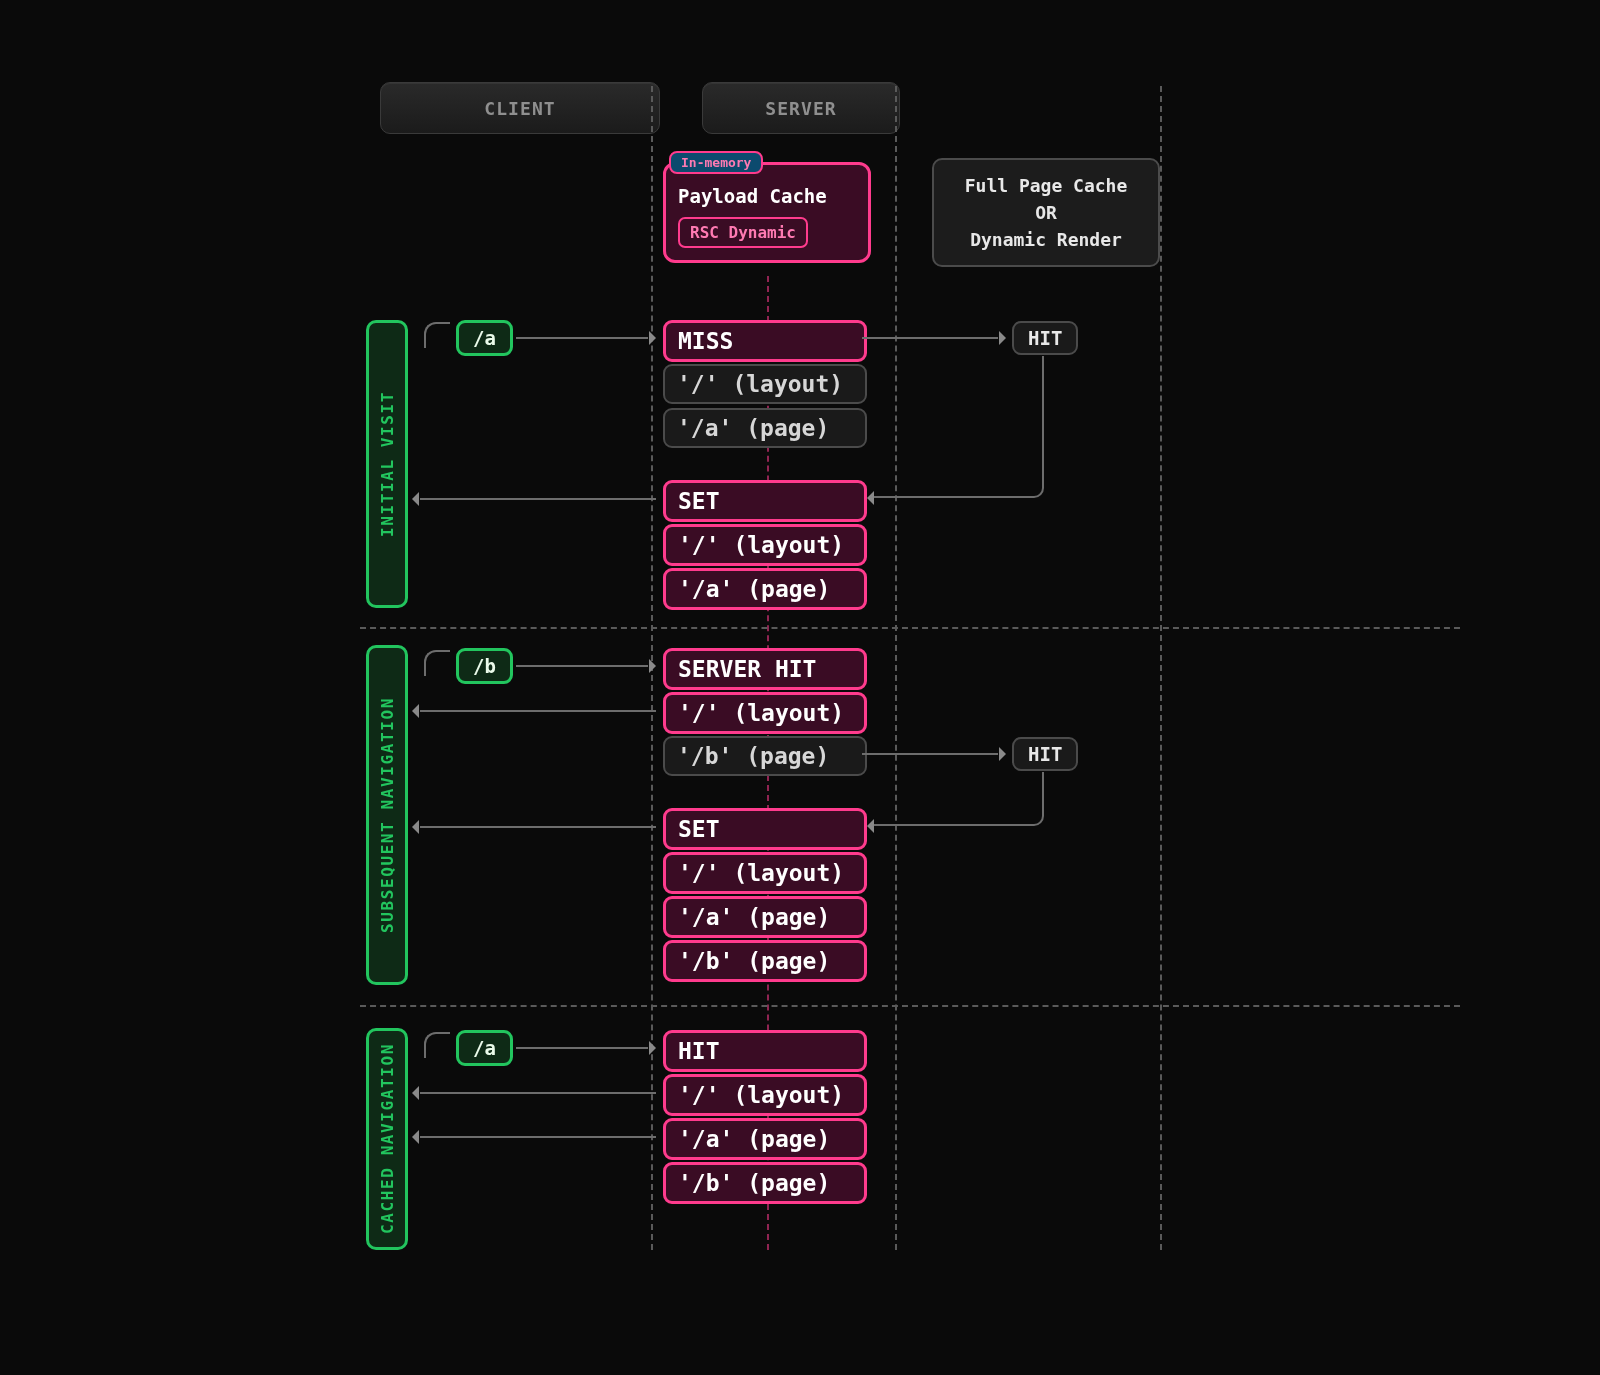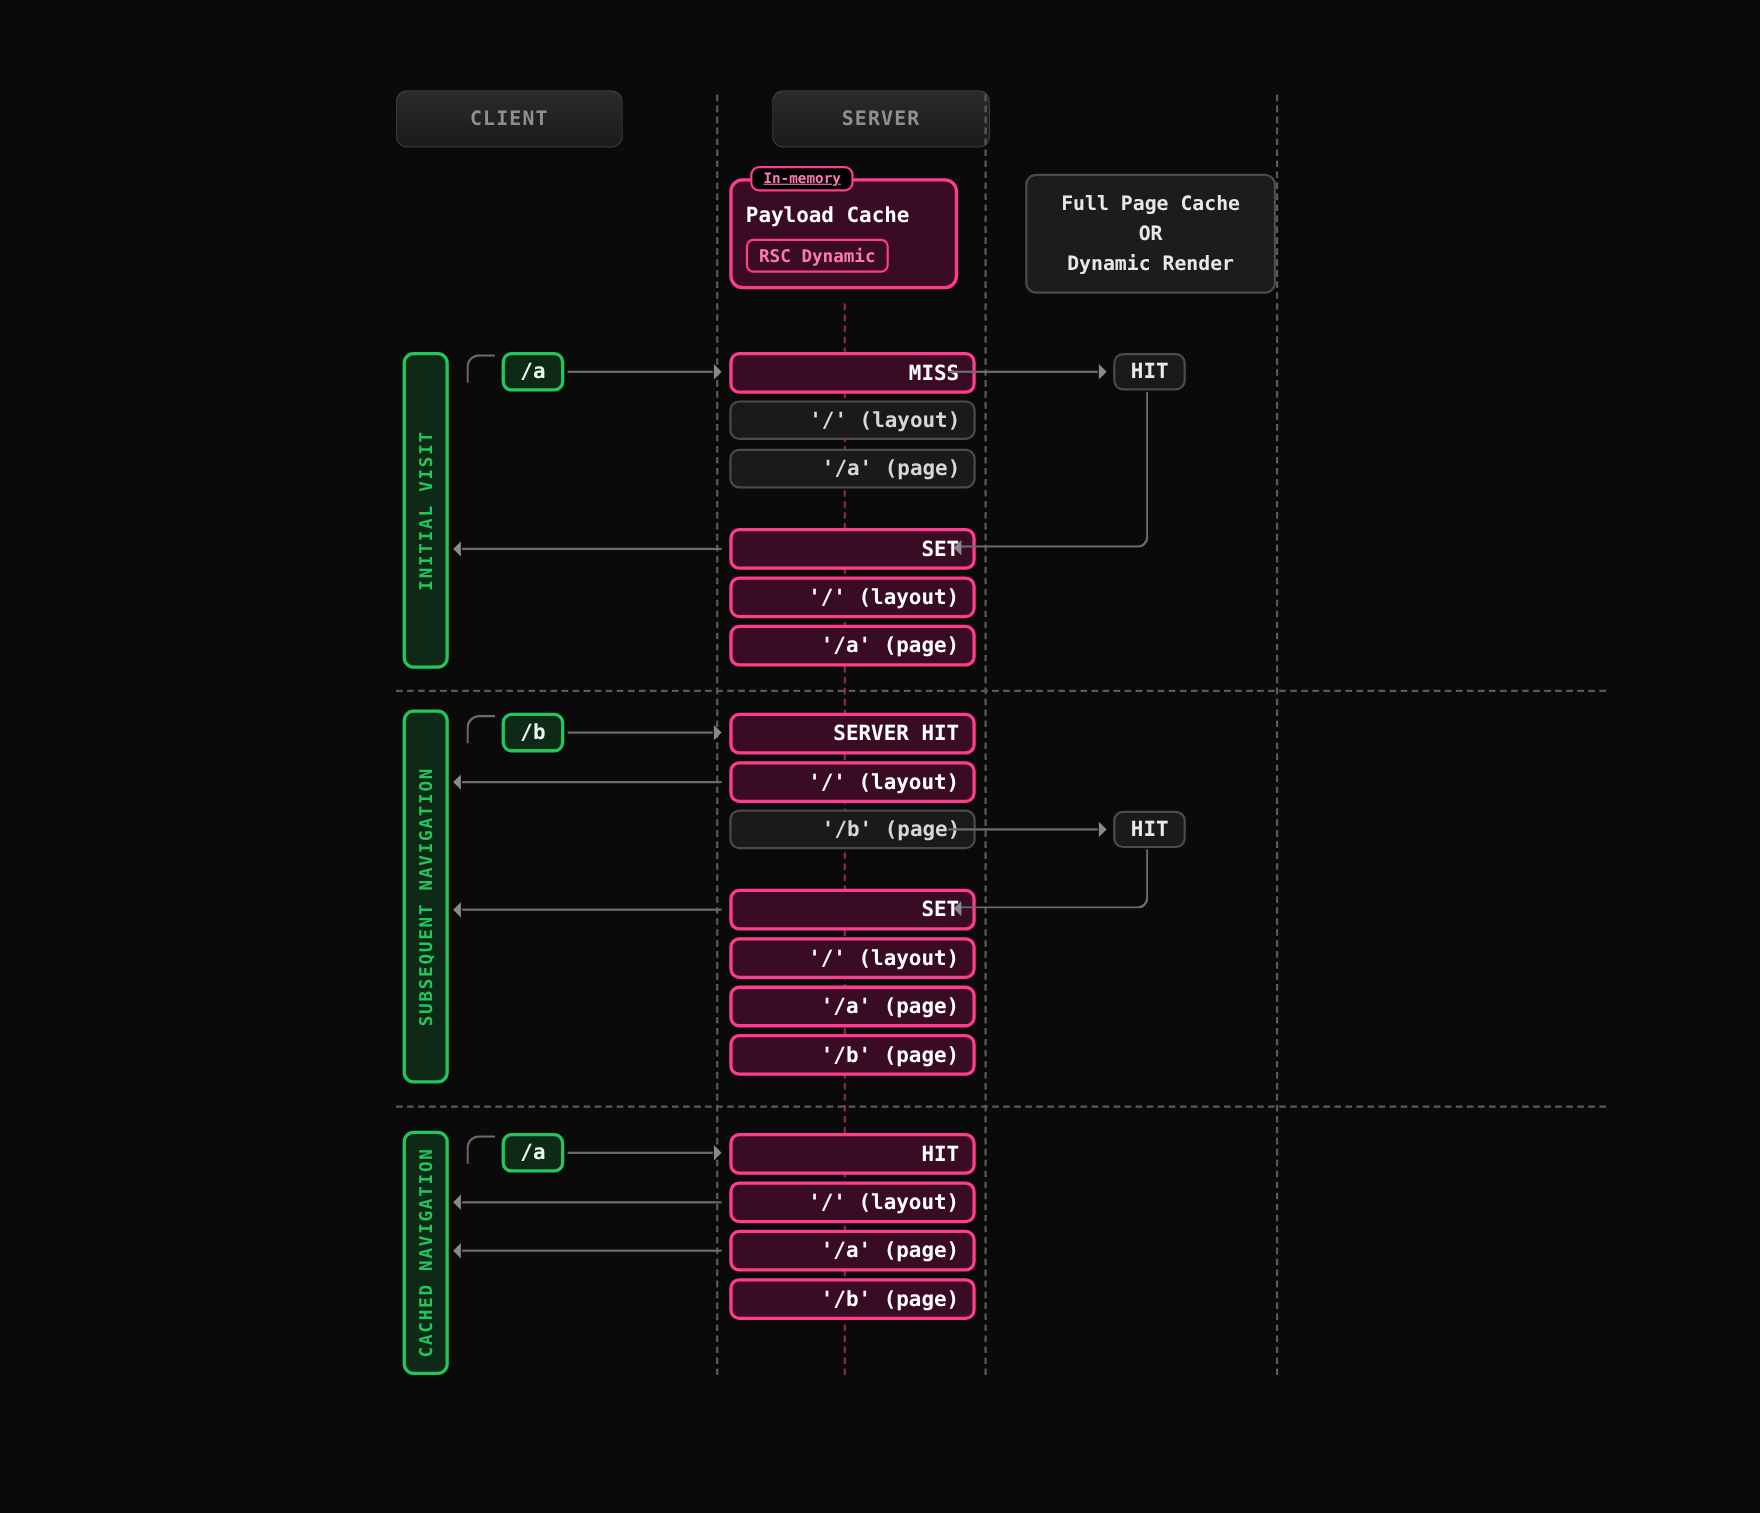--- a/index.html
+++ b/index.html
@@ -27,47 +27,46 @@
     justify-content: center;
     border-radius: 10px;
     background: linear-gradient(#2a2a2a, #1b1b1b);
     border: 1px solid #3a3a3a;
     box-shadow: inset 0 1px 0 rgba(255,255,255,.05);
     font-weight: 700;
     letter-spacing: .06em;
     color: #8f8f8f;
     font-size: 18px;
   }
-  .header-client { left: 360px; width: 206px; }
+  .header-client { left: 380px; width: 280px; }
   .header-server { left: 702px; width: 198px; }
 
   
   .router-cache {
     position: absolute;
     left: 663px;
     top: 162px;
     width: 208px;
     border: 3px solid #ff3b8d;
     border-radius: 12px;
     background: #3a0c24;
     padding: 14px 12px 12px;
     color: #fff;
   }
   .router-cache .tag {
     position: absolute;
     top: -14px;
-    left: 16px;
+    left: 3px;
     padding: 2px 10px;
     font-size: 13px;
     border: 2px solid #ff3b8d;
     border-radius: 8px;
-    background: #000000;
+    background: #0c4a6e;
     color: #ff7ab2;
     font-weight: 600;
-    text-decoration: underline;
   }
   .router-cache .title {
     font-weight: 700;
     font-size: 19px;
     margin: 6px 0 10px;
   }
   .router-cache .sub {
     display: inline-block;
     padding: 4px 10px;
     border: 2px solid #ff3b8d;
@@ -152,26 +151,25 @@
     background: #0e2a16;
     color: #eafaea;
     font-size: 19px;
     font-weight: 600;
   }
 
   
   .node {
     position: absolute;
     left: 663px;
-    width: 224px;
+    width: 204px;
     padding: 5px 12px;
     border-radius: 9px;
-    font-size: 19px;
+    font-size: 23px;
     font-weight: 600;
-    text-align: right;
   }
   .node.pink {
     border: 3px solid #ff3b8d;
     background: #3a0c24;
     color: #fff;
   }
   .node.dark {
     border: 2px solid #4b4b4b;
     background: #1a1a1a;
     color: #d7d7d7;

